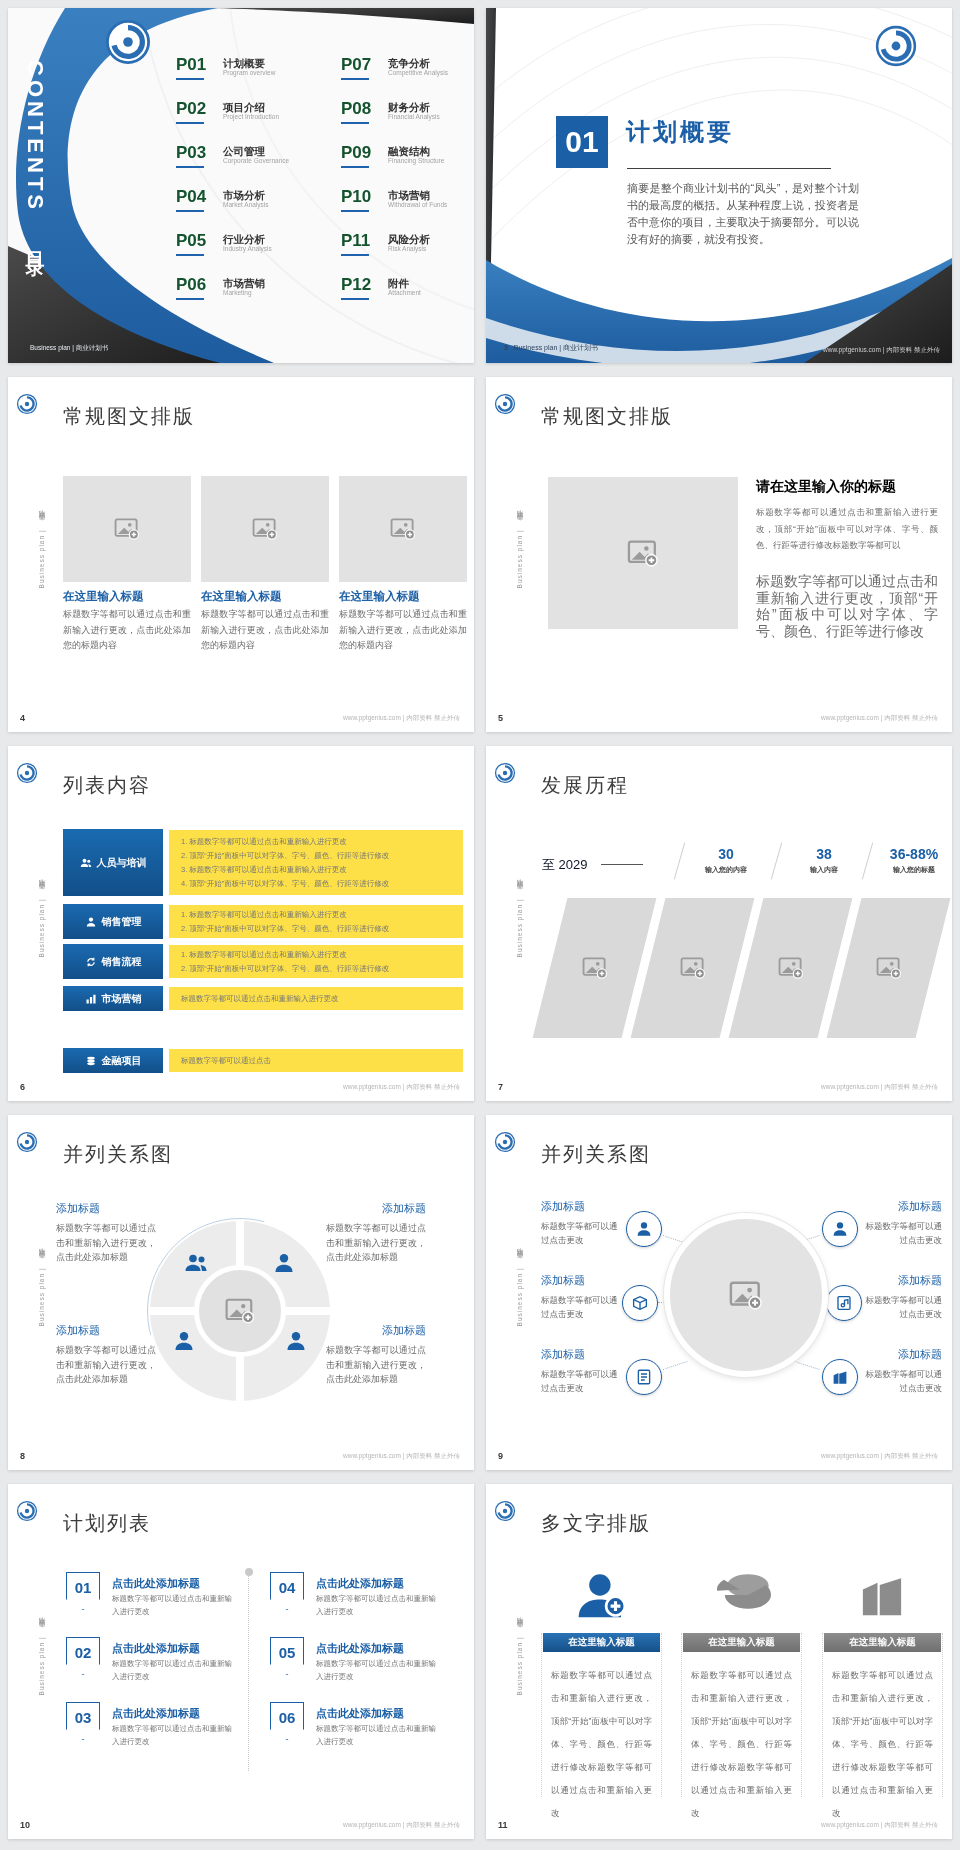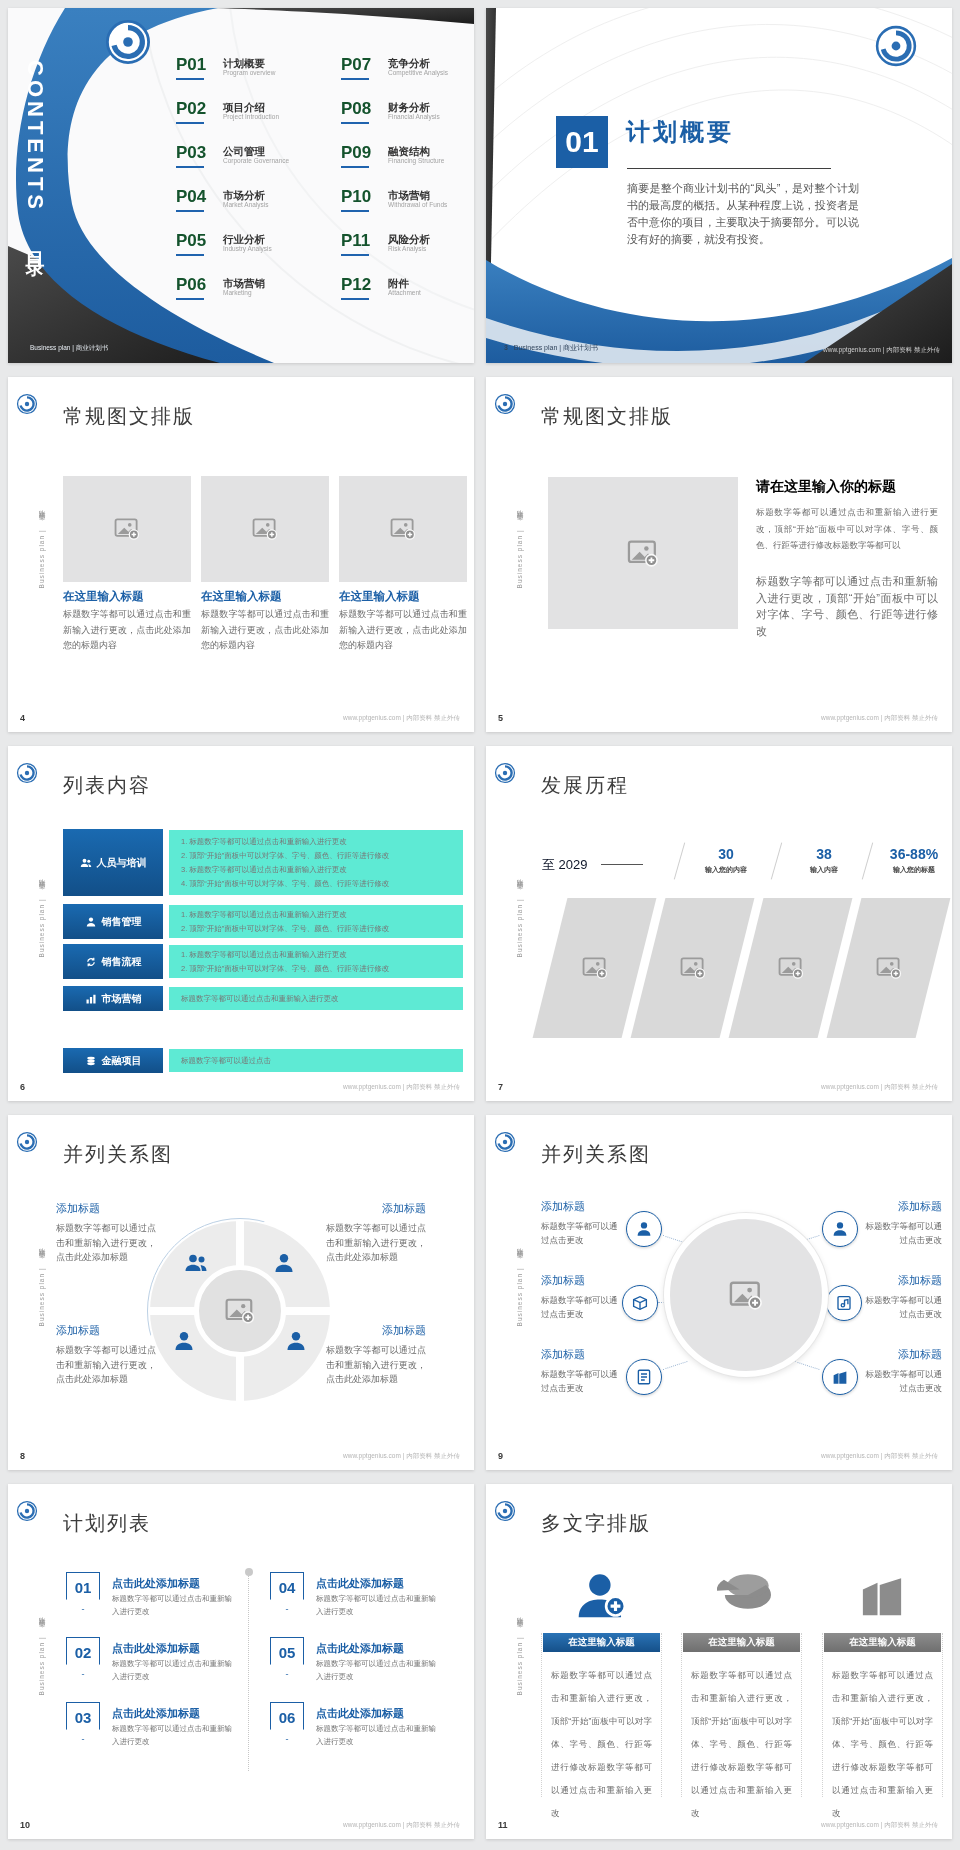--- a/index.html
+++ b/index.html
@@ -33,21 +33,21 @@
   .s2line{position:absolute;left:141px;top:160px;width:204px;height:0;border-top:1.5px solid #3f3f3f;}
   .s2body{position:absolute;left:141px;top:172px;width:232px;font-size:11px;line-height:17px;color:#555;text-align:justify;}
   
   .cap{position:absolute;font-size:11.5px;font-weight:bold;color:#1b5fa6;}
   .bodytxt{position:absolute;color:#6b6b6b;text-align:justify;}
   
   .lrow{position:absolute;left:55px;width:400px;}
   .lbtn{position:absolute;left:0;top:0;bottom:0;width:100px;background:linear-gradient(#1a6ab1,#124f88);
         color:#fff;display:flex;align-items:center;justify-content:center;gap:5px;font-size:10px;font-weight:bold;}
   .lbtn svg{width:12px;height:12px;fill:#fff;}
-  .lpanel{position:absolute;left:106px;right:0;top:1px;bottom:1px;background:#5eead4;display:flex;
+  .lpanel{position:absolute;left:106px;right:0;top:1px;bottom:1px;background:#fde047;display:flex;
         flex-direction:column;justify-content:center;padding-left:12px;}
   .lline{font-size:7.5px;line-height:14px;color:#777;white-space:nowrap;overflow:hidden;}
   
   .metric-v{font-size:14px;font-weight:bold;color:#1b5fa6;text-align:center;}
   .metric-l{font-size:7px;font-weight:bold;color:#444;text-align:center;margin-top:3px;}
   .slash{position:absolute;width:1px;height:38px;background:#cfcfcf;transform:rotate(16deg);}
   .tpanel{position:absolute;top:152px;width:89px;height:140px;background:#d9d9d9;transform:skewX(-14deg);
         display:flex;align-items:center;justify-content:center;}
   .tpanel .phwrap{transform:skewX(14deg);}
   
@@ -343,21 +343,21 @@
       </svg>
     <div class="side">Business plan | 商业计划书</div>
     <div class="stitle">常规图文排版</div>
     <div class="imgph" style="left:62px;top:100px;width:190px;height:152px">
         <svg class="phicon" style="width:32px;height:27px" viewBox="0 0 28 24">
           <use href="#g-imgph"></use>
         </svg>
       </div>
     <div class="abs" style="left:270px;top:101px;font-size:14px;font-weight:bold;color:#000000">请在这里输入你的标题</div>
     <div class="bodytxt" style="left:270px;top:127px;width:182px;font-size:8.5px;line-height:16.5px">标题数字等都可以通过点击和重新输入进行更改，顶部“开始”面板中可以对字体、字号、颜色、行距等进行修改标题数字等都可以</div>
-    <div class="bodytxt" style="left:270px;top:196px;width:182px;font-size:11px;line-height:16.5px">标题数字等都可以通过点击和重新输入进行更改，顶部“开始”面板中可以对字体、字号、颜色、行距等进行修改</div>
+    <div class="bodytxt" style="left:270px;top:196px;width:182px;font-size:14px;line-height:16.5px">标题数字等都可以通过点击和重新输入进行更改，顶部“开始”面板中可以对字体、字号、颜色、行距等进行修改</div>
     <div class="pg">5</div>
     <div class="furl">www.pptgenius.com | 内部资料 禁止外传</div>
   </div>
 
   <div class="slide">
     <svg class="slogo" viewBox="0 0 24 24">
         <use href="#g-logo"></use>
       </svg>
     <div class="side">Business plan | 商业计划书</div>
     <div class="stitle">列表内容</div>

